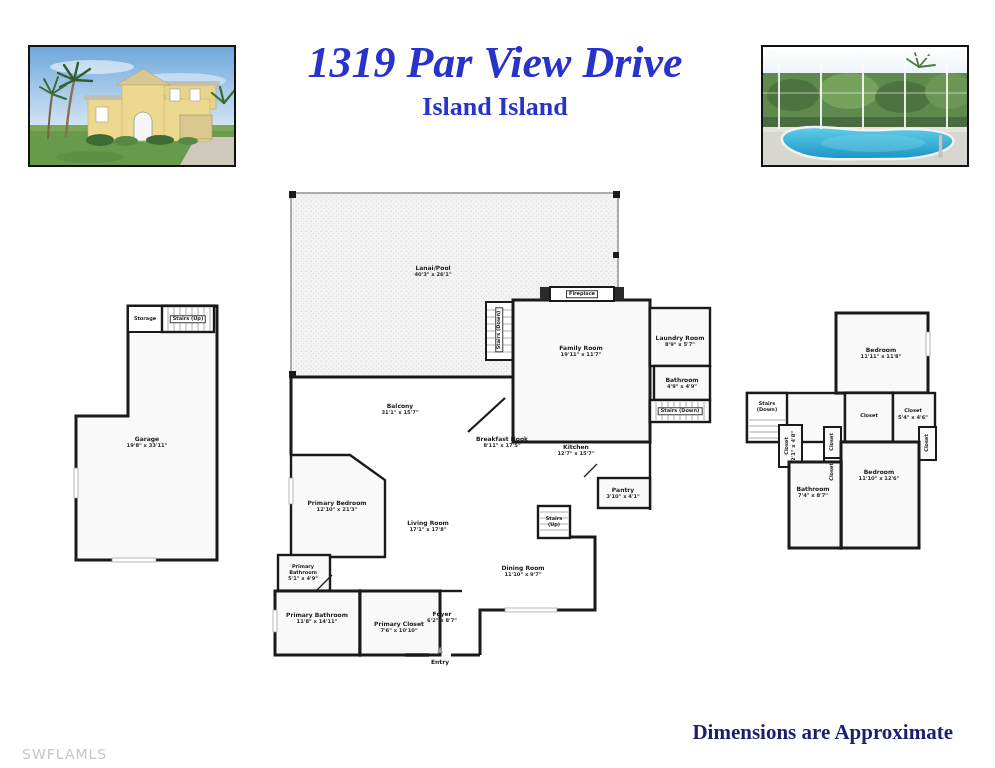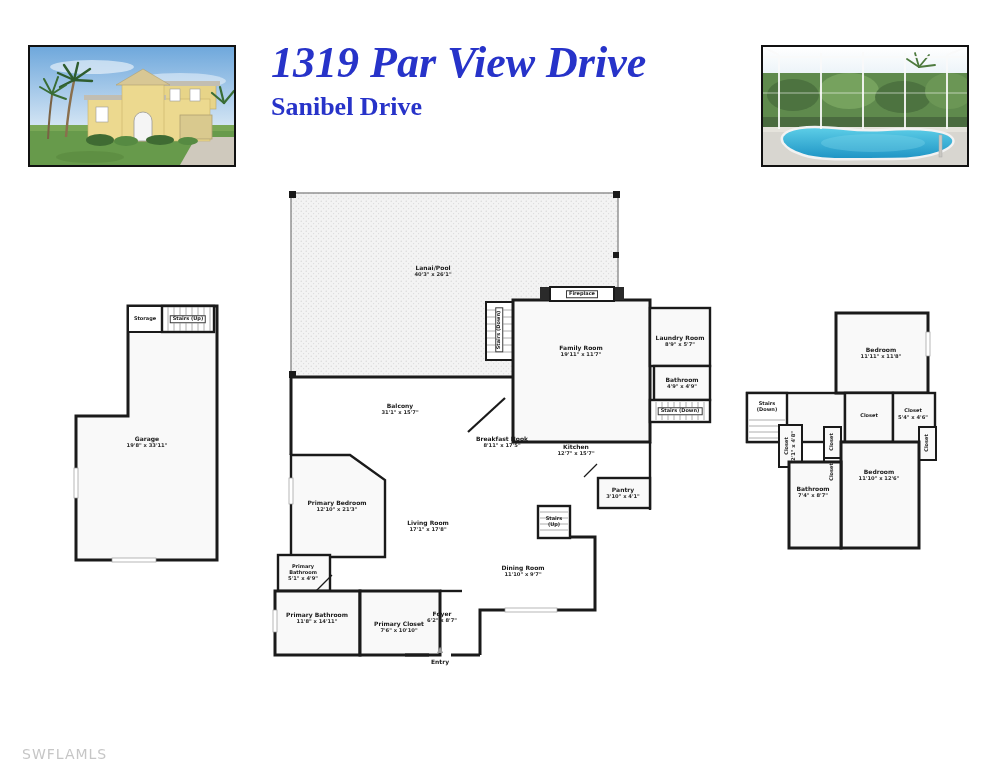--- a/index.html
+++ b/index.html
@@ -1,21 +1,21 @@
 <!DOCTYPE html>
 <html><head>
 <meta charset="utf-8">
 <style>
   html,body{margin:0;padding:0;background:#fff;}
   #canvas{position:relative;width:995px;height:768px;background:#ffffff;overflow:hidden;
           font-family:"DejaVu Sans",sans-serif;}
   .photo{position:absolute;width:204px;height:118px;border:2px solid #111;background:#cfe2f3;}
   #photo-left{left:28px;top:45px;}
   #photo-right{left:761px;top:45px;}
-  #title-block{position:absolute;left:235px;top:38px;width:520px;margin-left:36px;}
+  #title-block{position:absolute;left:235px;top:38px;width:520px;text-align:center;}
   #title{font-family:"Liberation Serif","DejaVu Serif",serif;font-style:italic;font-weight:700;
          font-size:44px;line-height:50px;color:#2733c9;white-space:nowrap;}
   #subtitle{font-family:"Liberation Serif","DejaVu Serif",serif;font-weight:700;
             font-size:26px;line-height:30px;color:#2733c9;margin-top:4px;}
   #plan-svg{position:absolute;left:0;top:0;}
   .room-label{position:absolute;transform:translate(-50%,-50%);text-align:center;color:#1a1a1a;z-index:5;}
   .room-label.rot{transform:translate(-50%,-50%) rotate(-90deg);}
   .rn{display:block;font-size:6px;font-weight:700;line-height:7px;white-space:nowrap;}
   .rd{display:block;font-size:5.2px;font-weight:700;line-height:6px;white-space:nowrap;color:#2a2a2a;}
   .tiny .rn{font-size:5px;line-height:5.5px;}
@@ -83,21 +83,21 @@
         <path d="M194,56 L182,46"></path>
           <path d="M194,56 L190,40"></path>
           <path d="M194,56 L204,44"></path>
       </g>
       <ellipse cx="60" cy="110" rx="34" ry="6" fill="#5c8c41" opacity="0.8"></ellipse>
     </svg>
   </div>
 
   <div id="title-block">
     <div id="title">1319 Par View Drive</div>
-    <div id="subtitle">Sanibel Drive</div>
+    <div id="subtitle">Island Island</div>
   </div>
 
   <div class="photo" id="photo-right">
     <svg width="204" height="118" viewBox="0 0 204 118">
       <defs>
         <linearGradient id="poolg" x1="0" y1="0" x2="0" y2="1">
           <stop offset="0" stop-color="#5ecfe8"></stop>
             <stop offset="1" stop-color="#1d93c4"></stop>
         </linearGradient>
         <linearGradient id="skyg2" x1="0" y1="0" x2="0" y2="1">
@@ -329,15 +329,16 @@
     </div>
   <div class="room-label" style="left:879px;top:474px">
       <span class="rn">Bedroom</span>
       <span class="rd">11'10" x 12'6"</span>
     </div>
   <div class="room-label" style="left:813px;top:491px">
       <span class="rn">Bathroom</span>
       <span class="rd">7'4" x 8'7"</span>
     </div>
 
+  <div id="disclaimer">Dimensions are Approximate</div>
   <div id="watermark">SWFLAMLS</div>
 
 </div>
 
 </body></html>

